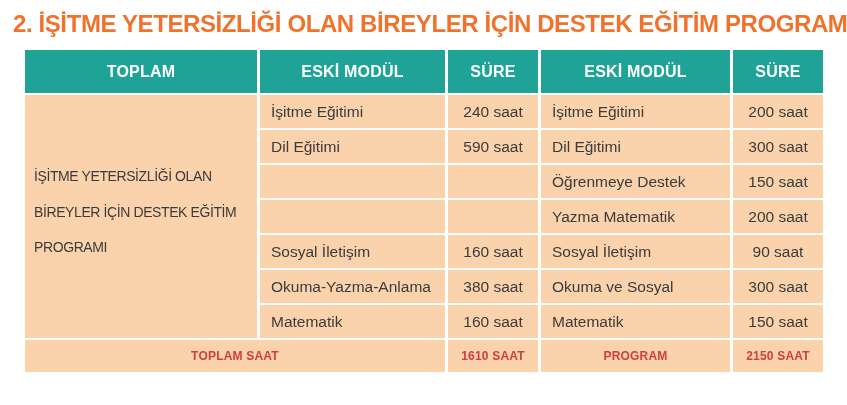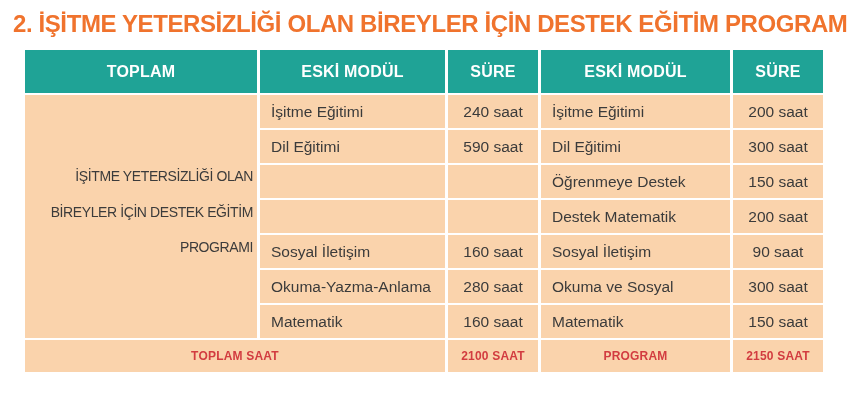--- a/index.html
+++ b/index.html
@@ -60,21 +60,21 @@
     color: var(--body-text);
     font-size: 15.5px;
     height: 33px;
     vertical-align: middle;
   }
   td.program-cell {
     font-size: 14px;
     letter-spacing: -0.4px;
     text-transform: uppercase;
     line-height: 2.55;
-    text-align: right;
+    text-align: left;
     padding: 0 4px 8px 9px;
     vertical-align: middle;
   }
   td.modul-cell {
     text-align: left;
     padding: 0 6px 0 11px;
   }
   td.sure-cell {
     text-align: center;
     padding: 0 6px;
@@ -132,44 +132,44 @@
       </tr>
       <tr>
         <td class="modul-cell"></td>
         <td class="sure-cell"></td>
         <td class="modul-cell">Öğrenmeye Destek</td>
         <td class="sure-cell">150 saat</td>
       </tr>
       <tr>
         <td class="modul-cell"></td>
         <td class="sure-cell"></td>
-        <td class="modul-cell">Destek Matematik</td>
+        <td class="modul-cell">Yazma Matematik</td>
         <td class="sure-cell">200 saat</td>
       </tr>
       <tr>
         <td class="modul-cell">Sosyal İletişim</td>
         <td class="sure-cell">160 saat</td>
         <td class="modul-cell">Sosyal İletişim</td>
         <td class="sure-cell">90 saat</td>
       </tr>
       <tr>
         <td class="modul-cell">Okuma-Yazma-Anlama</td>
-        <td class="sure-cell">280 saat</td>
+        <td class="sure-cell">380 saat</td>
         <td class="modul-cell">Okuma ve Sosyal</td>
         <td class="sure-cell">300 saat</td>
       </tr>
       <tr>
         <td class="modul-cell">Matematik</td>
         <td class="sure-cell">160 saat</td>
         <td class="modul-cell">Matematik</td>
         <td class="sure-cell">150 saat</td>
       </tr>
     </tbody>
     <tfoot>
       <tr class="total-row">
         <td colspan="2">TOPLAM SAAT</td>
-        <td>2100 SAAT</td>
+        <td>1610 SAAT</td>
         <td>PROGRAM</td>
         <td>2150 SAAT</td>
       </tr>
     </tfoot>
   </table>
 </div>
 
 </body></html>

